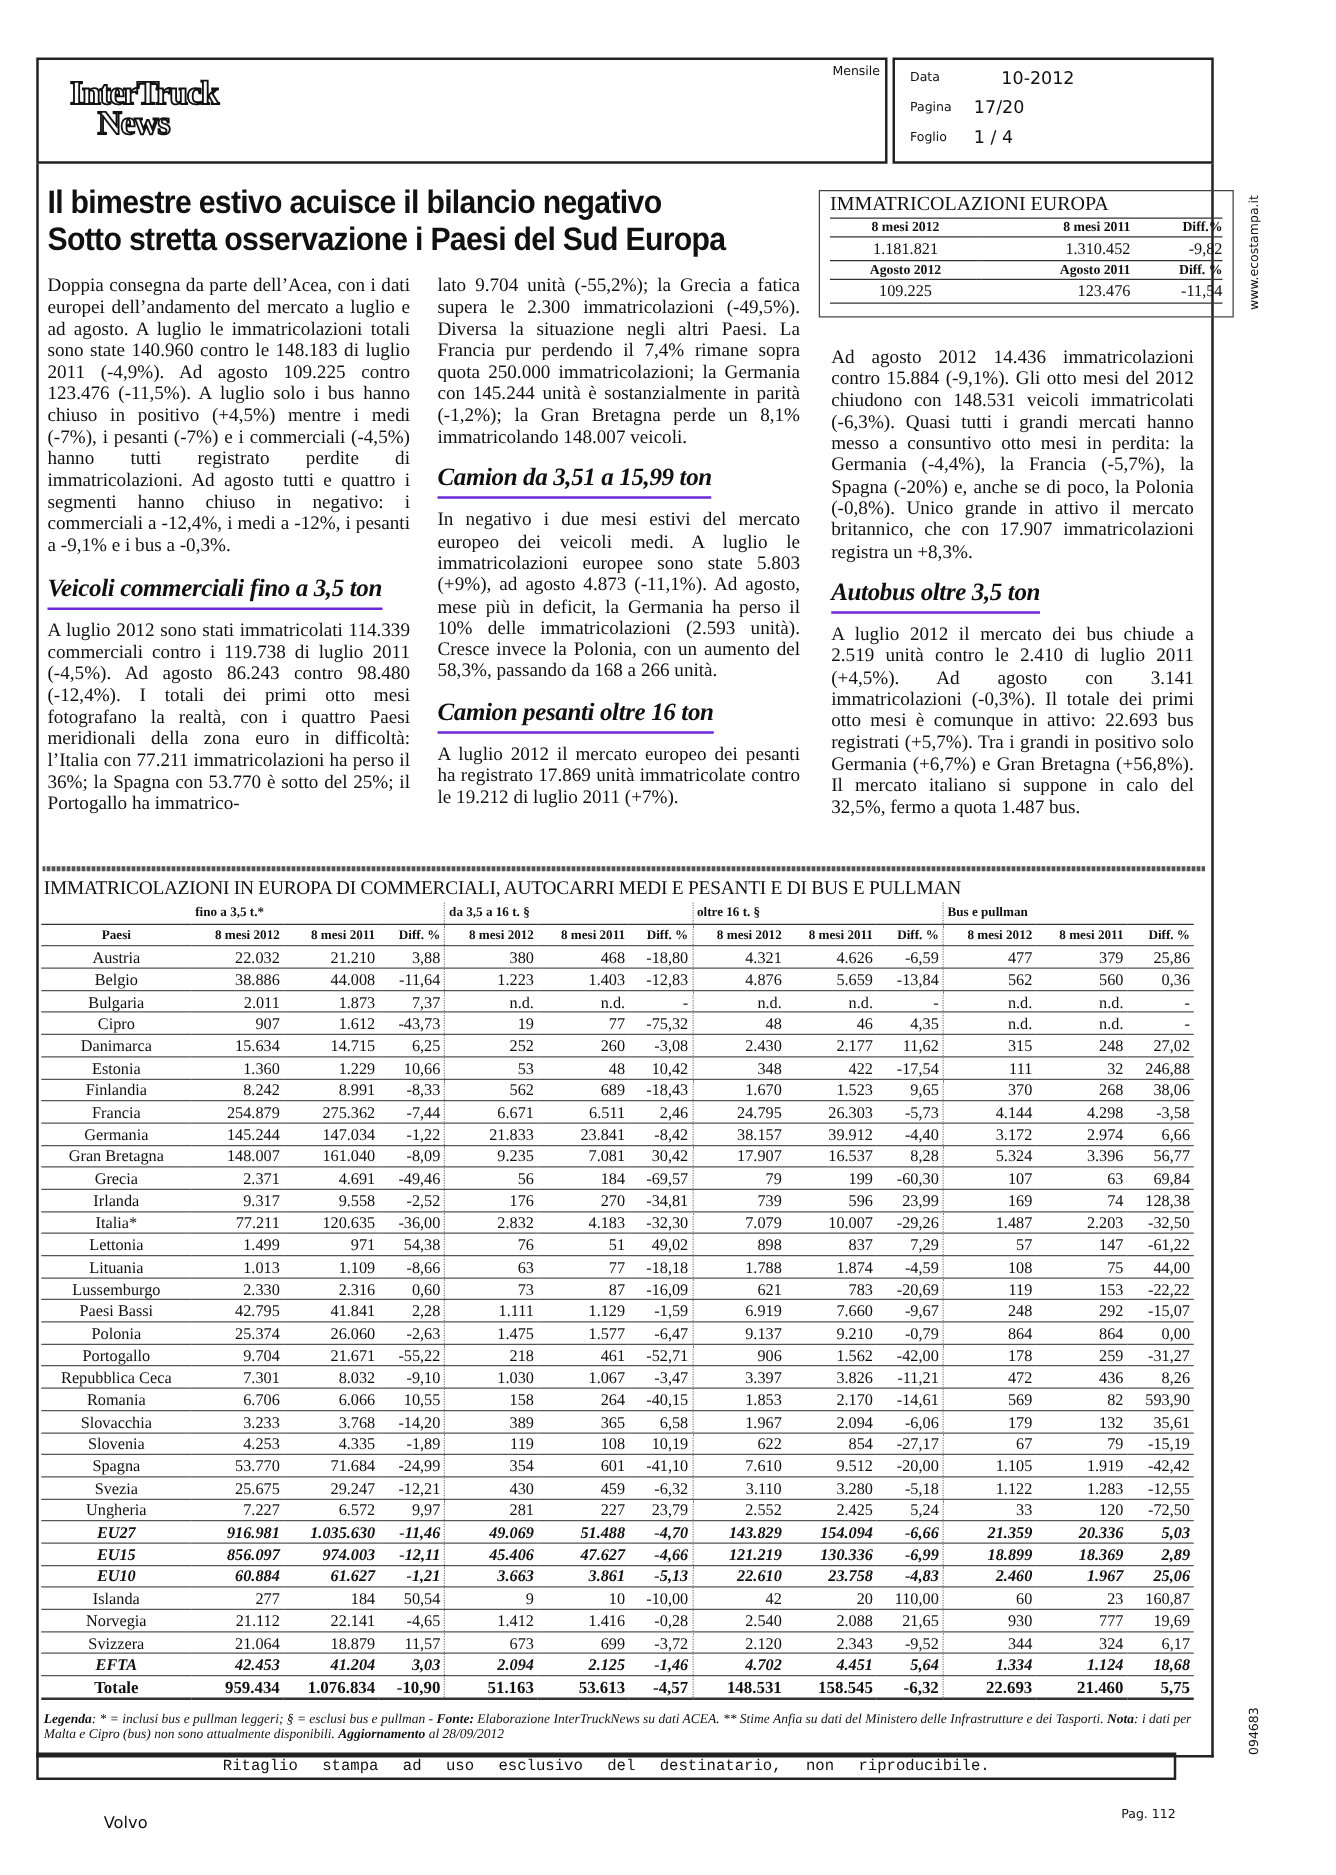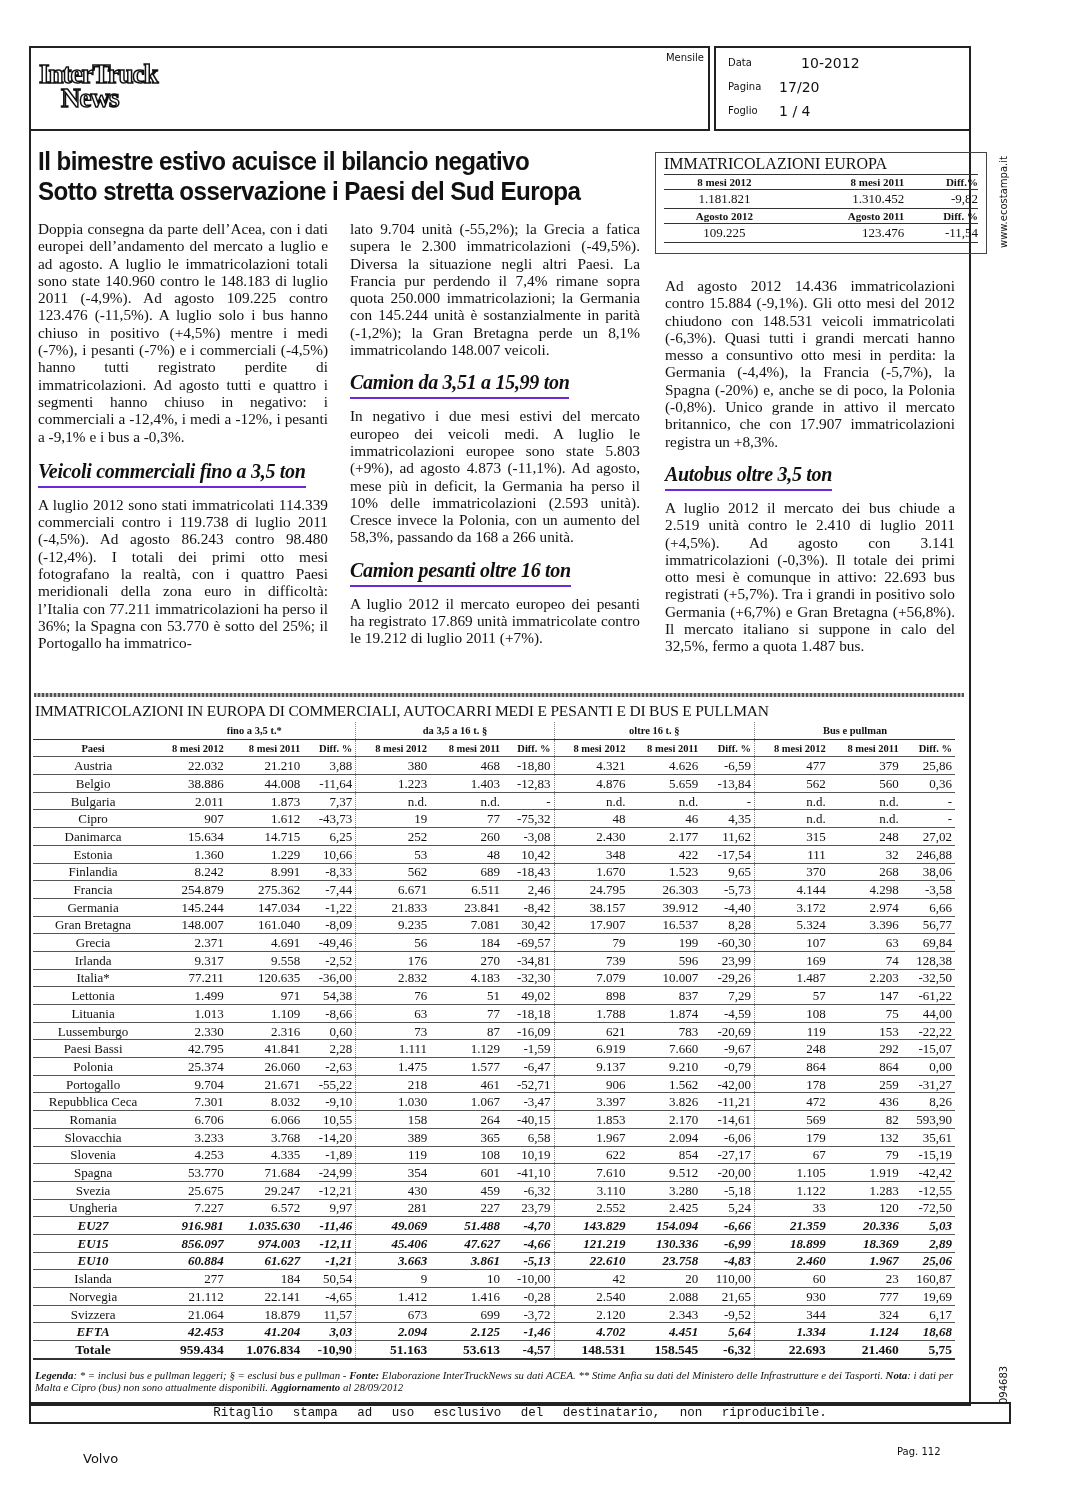--- a/index.html
+++ b/index.html
@@ -1,21 +1,21 @@
 <!DOCTYPE html>
 <html><head>
 <meta charset="utf-8">
 <style>
   html, body { margin:0; padding:0; background:#ffffff; }
   body { width:1069px; height:1500px; position:relative; font-family:"Liberation Serif", serif; color:#111; overflow:hidden; }
   .box { position:absolute; border:2px solid #222; box-sizing:border-box; }
   #hdr-left { left:29px; top:46px; width:681px; height:85px; }
   #hdr-right { left:714px; top:46px; width:257px; height:85px; }
   #main { left:29px; top:131px; width:942px; height:1275px; border-top:none; }
-  .logo { position:absolute; left:8px; top:14px; width:112px; height:56px; }
+  .logo { position:absolute; left:25px; top:14px; width:112px; height:56px; }
   .logo span { display:block; font-family:"Liberation Serif", serif; font-weight:bold; color:#fff; -webkit-text-stroke:1.5px #111; letter-spacing:-1px; line-height:24px; }
   .logo .l1 { font-size:27px; }
   .logo .l2 { font-size:27px; padding-left:22px; }
   .mensile { position:absolute; right:4px; top:4px; font-family:"DejaVu Sans", sans-serif; font-size:10px; }
   .meta-row { position:absolute; left:12px; font-family:"DejaVu Sans", sans-serif; }
   .meta-row .lbl { display:inline-block; width:46px; font-size:10px; vertical-align:middle; }
   .meta-row .val { font-size:14px; vertical-align:middle; }
   .side-text { position:absolute; font-family:"DejaVu Sans", sans-serif; font-size:10px; transform:rotate(-90deg); transform-origin:left top; white-space:nowrap; }
   h1.headline { position:absolute; left:38px; top:146px; margin:0; font-family:"Liberation Sans", sans-serif; font-weight:bold; font-size:26px; line-height:30px; letter-spacing:-0.6px; transform:scaleX(0.93); transform-origin:left top; }
   .col { position:absolute; font-size:15.3px; line-height:17.3px; text-align:justify; }
@@ -25,28 +25,28 @@
   #sum .title { font-size:16px; border-bottom:1px solid #333; padding-bottom:1px; }
   #sum table { width:100%; border-collapse:collapse; }
   #sum th { font-weight:bold; font-size:11px; text-align:right; border-bottom:1px solid #333; padding:1px 0; }
   #sum td { text-align:right; font-size:13px; border-bottom:1px solid #333; padding:1px 0; }
   #sum th:first-child, #sum td:first-child { text-align:center; }
   .hatch { position:absolute; left:34px; top:693px; width:930px; height:4px; background:repeating-linear-gradient(90deg,#555 0 2px,#bbb 2px 4px); }
   #big-title { position:absolute; left:35px; top:702px; font-size:15.5px; letter-spacing:-0.2px; }
   #big { position:absolute; left:33px; top:722px; width:922px; border-collapse:collapse; font-size:13px; }
   #big td, #big th { padding:0 3px; height:16.7px; line-height:15px; border-bottom:1px solid #555; text-align:right; white-space:nowrap; }
   #big th { font-size:10.5px; font-weight:bold; }
-  #big .grp th { border-bottom:1px solid #333; font-size:10.5px; text-align:center; }
+  #big .grp th { border-bottom:1px solid #333; font-size:10.5px; text-align:left; }
   #big td.c0, #big th.c0 { text-align:center; }
   #big td.sep, #big th.sep { border-right:1px dotted #888; }
   #big tr.agg td { font-weight:bold; font-style:italic; }
   #big tr.tot td { font-weight:bold; font-size:13.5px; border-bottom:2px solid #333; }
   #legend { position:absolute; left:35px; top:1369px; width:920px; font-size:10.8px; font-style:italic; line-height:12px; }
   #legend b { font-style:italic; }
-  #ritaglio { position:absolute; left:29px; top:1402px; width:982px; height:22px; border:2px solid #222; box-sizing:border-box; font-family:"Liberation Mono", monospace; font-size:12.5px; text-align:center; line-height:18px; word-spacing:12px; }
+  #ritaglio { position:absolute; left:29px; top:1402px; width:912px; height:22px; border:2px solid #222; box-sizing:border-box; font-family:"Liberation Mono", monospace; font-size:12.5px; text-align:center; line-height:18px; word-spacing:12px; }
   #footer-left { position:absolute; left:83px; top:1451px; font-family:"DejaVu Sans", sans-serif; font-size:13px; }
   #footer-right { position:absolute; left:897px; top:1446px; font-family:"DejaVu Sans", sans-serif; font-size:10px; }
 </style>
 </head>
 <body>
 
 <div class="box" id="hdr-left">
   <div class="logo">
     <span class="l1">InterTruck</span>
     <span class="l2">News</span>

